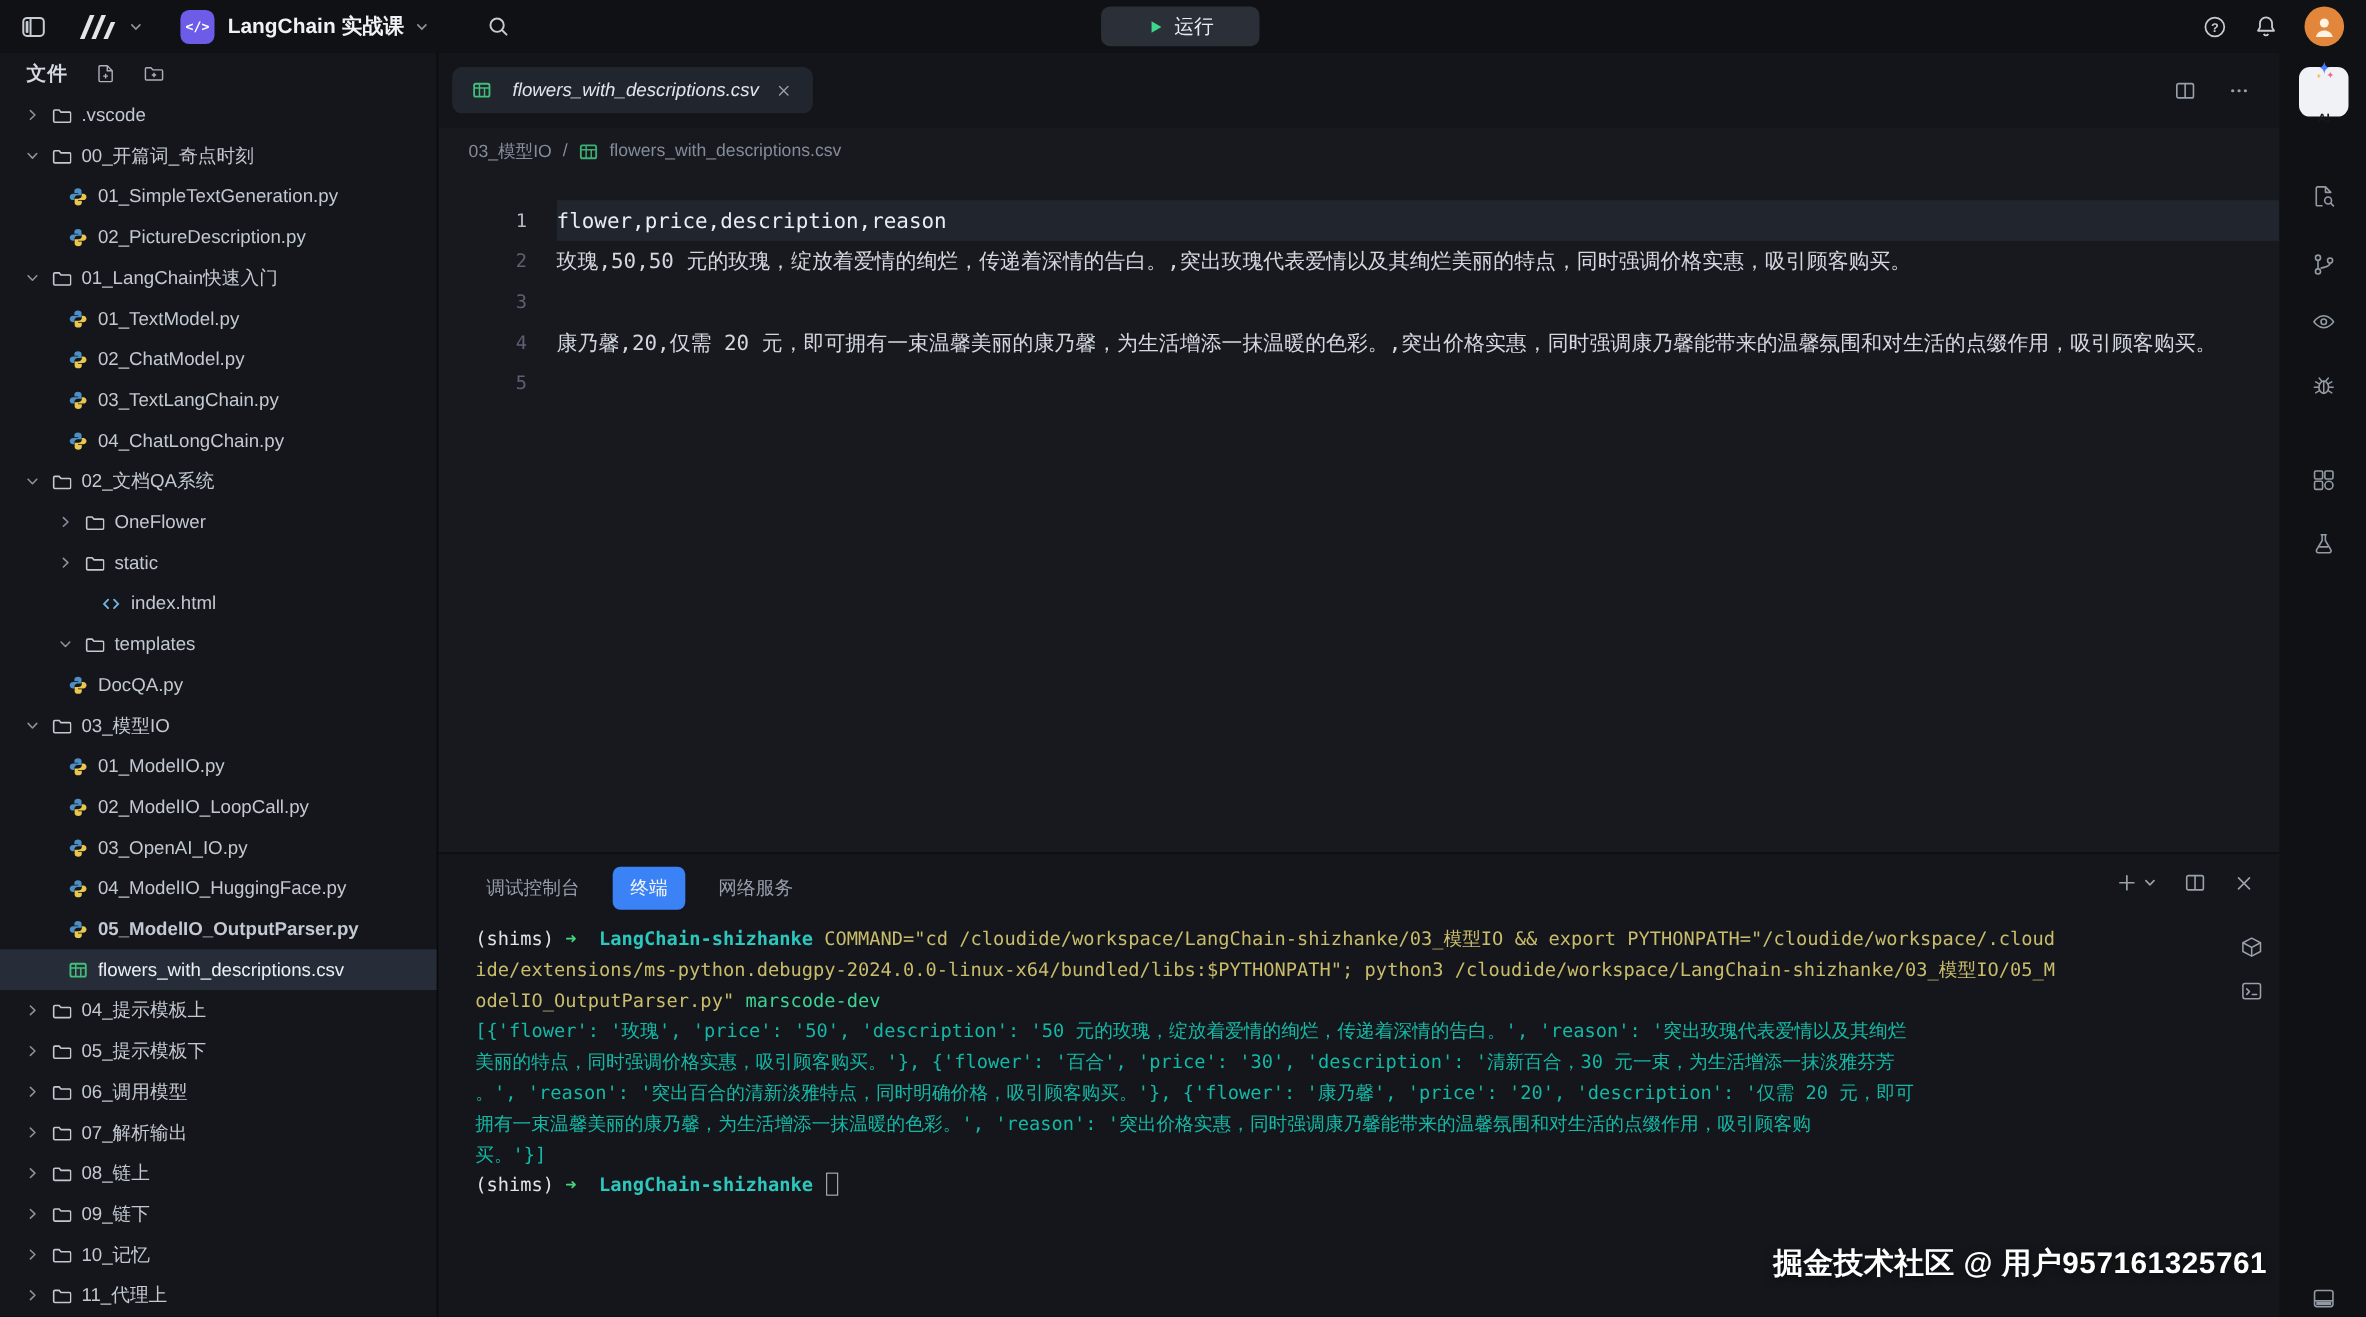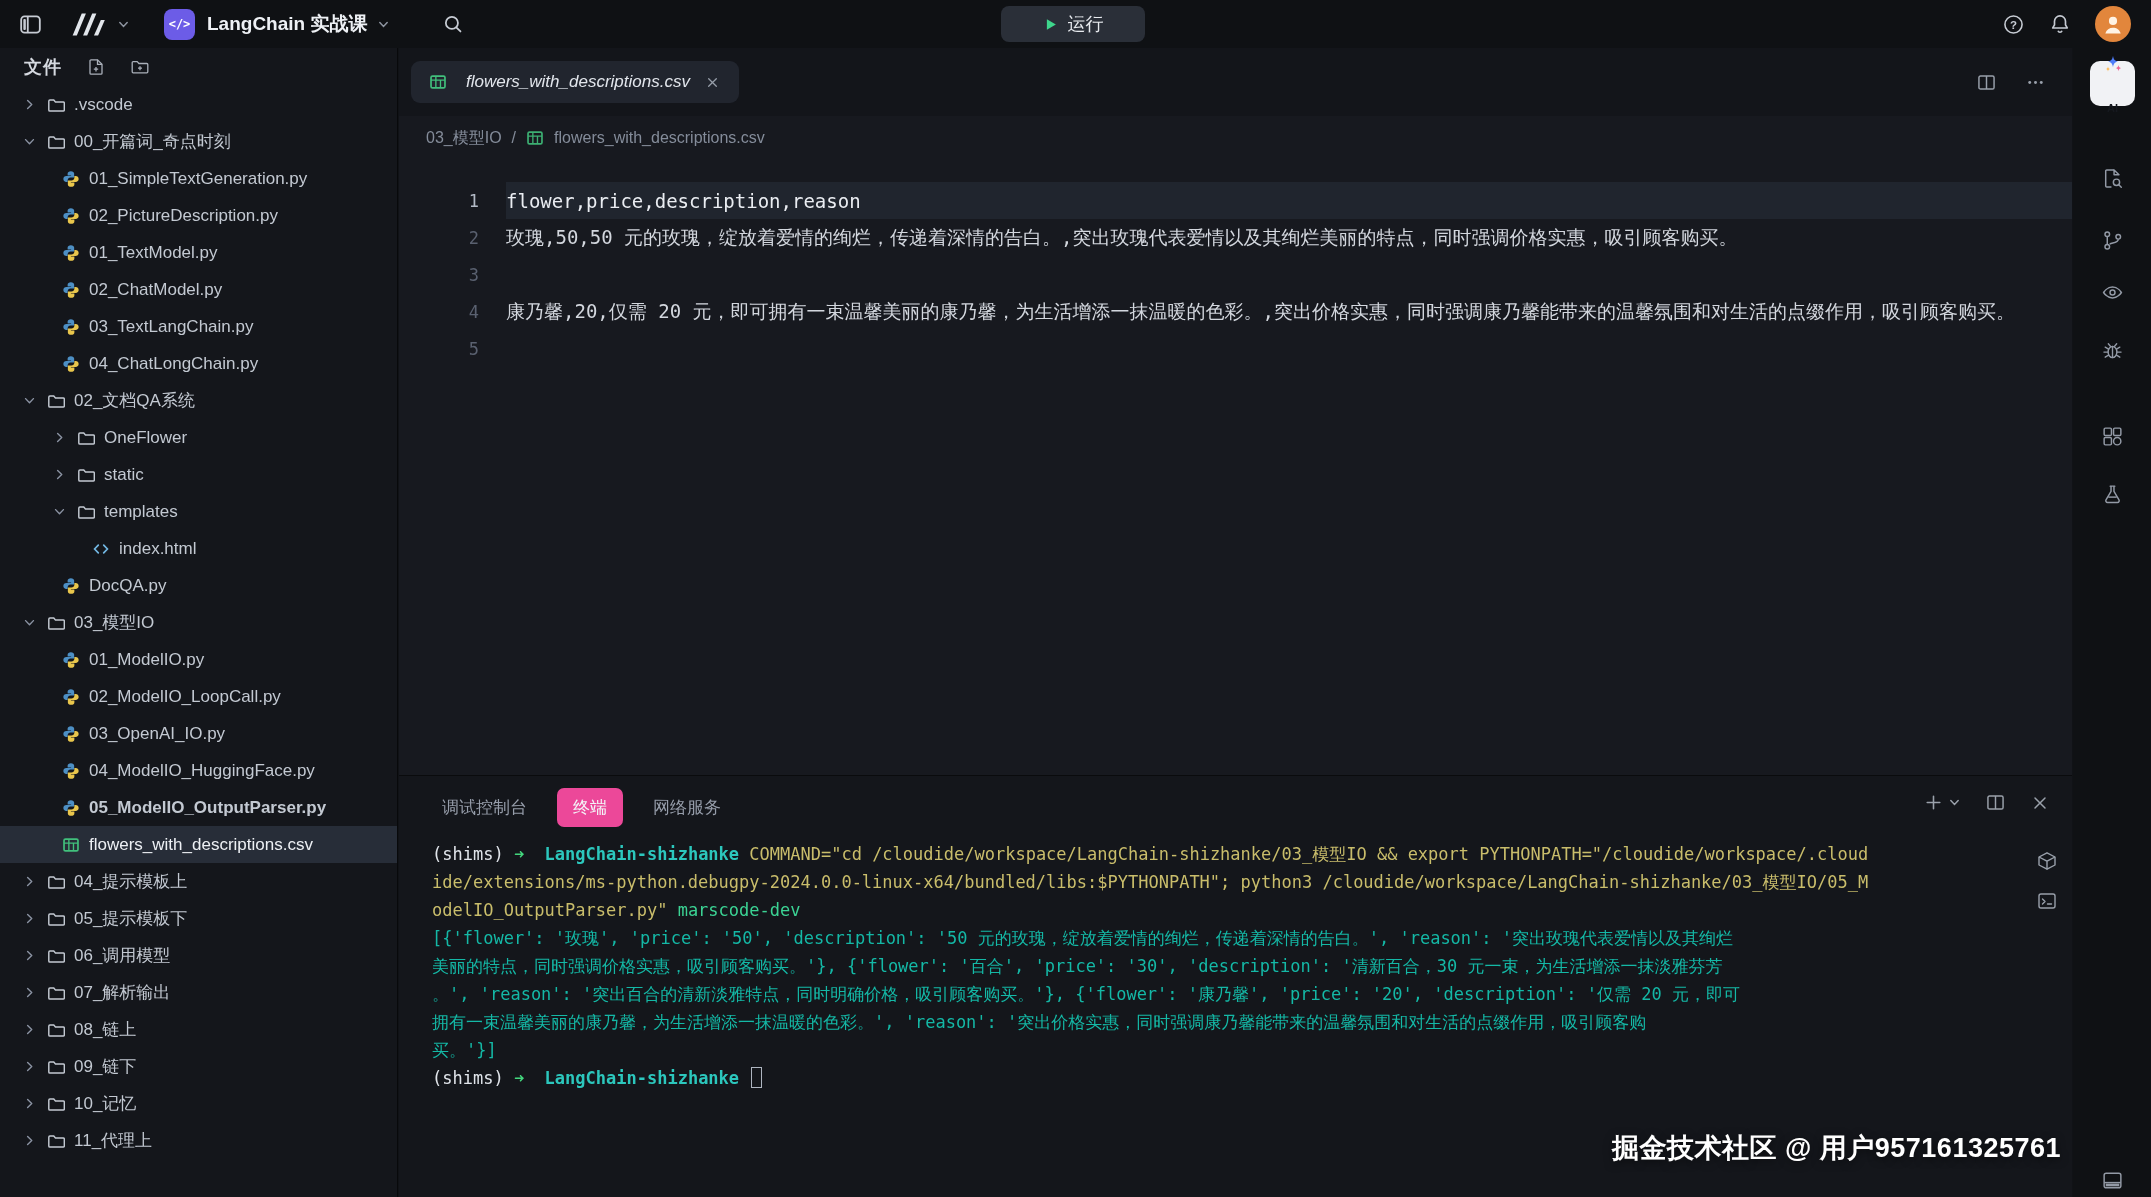--- a/index.html
+++ b/index.html
@@ -58,21 +58,21 @@
   .ln { width:80px; flex:0 0 80px; text-align:right; font-size:17px; color:#5a6170; }
   .ct { padding-left:27px; font-size:19px; color:#d3d7de; white-space:pre; }
   .code-row.current { background:linear-gradient(90deg, transparent 107px, #20252e 107px); }
   .code-row.current .ln { color:#b3bac6; }
   .code-row.current .ct { color:#eaedf2; }
 
   
   .panel { position:absolute; left:0; top:727px; right:0; bottom:0; background:#14161b; border-top:1px solid #0a0b0d; }
   .panel-tabs { position:absolute; top:12px; left:27px; display:flex; align-items:center; gap:14px; }
   .ptab { font-size:17px; color:#969daa; padding:8px 16px; border-radius:7px; cursor:pointer; }
-  .ptab.active { background:#ec4899; color:#f3f5f8;font-family:Liberation Serif, serif; }
+  .ptab.active { background:#3b82f6; color:#f3f5f8;font-family:Liberation Serif, serif; }
   .panel-actions { position:absolute; top:16px; right:22px; display:flex; align-items:center; gap:24px; color:#9aa1ab; }
   .panel-actions span { display:inline-flex; cursor:pointer; }
   .pa-group { display:inline-flex; align-items:center; gap:4px; }
   .term { position:absolute; top:64px; left:33px; right:60px; bottom:6px; font-family:"DejaVu Sans Mono",monospace;
           font-size:17px; line-height:28px; overflow:hidden; }
   .term-line { position:relative; height:28px; white-space:pre; }
   .t-plain { color:#e0e4ea; }
   .t-arrow { color:#43d67d; font-weight:700; }
   .t-dir { color:#2cc7bd; font-weight:700; }
   .t-cmd { color:#c9bd6b; }
@@ -222,20 +222,33 @@
         </div>
         <div class="tree-row" style="padding-left: 62px;">
           <span class="ticon">
             <svg viewBox="0 0 16 16" width="18" height="18">
               <path d="M7.9 1.1c-1.8 0-2.9.8-2.9 2.1v1.6h3.1v.6H3.9C2.3 5.4 1.2 6.5 1.2 8s1.1 2.6 2.7 2.6h1.1V9.1c0-1.4 1.2-2.5 2.6-2.5h3.2V3.2c0-1.3-1.2-2.1-2.9-2.1z" fill="#4d8fc4"></path>
               <path d="M8.1 14.9c1.8 0 2.9-.8 2.9-2.1v-1.6H7.9v-.6h4.2c1.6 0 2.7-1.1 2.7-2.6S13.7 5.4 12.1 5.4H11v1.5c0 1.4-1.2 2.5-2.6 2.5H5.2v3.4c0 1.3 1.2 2.1 2.9 2.1z" fill="#e9c64c"></path>
             </svg>
           </span>
           <span class="tlabel">02_PictureDescription.py</span>
         </div>
+        <div class="tree-row" style="padding-left: 22px;">
+          <span class="chev">
+            <svg viewBox="0 0 16 16" width="15" height="15">
+              <path d="M3.8 6 8 10.4 12.2 6" fill="none" stroke="currentColor" stroke-width="1.5" stroke-linecap="round" stroke-linejoin="round"></path>
+            </svg>
+          </span>
+          <span class="ticon">
+            <svg viewBox="0 0 16 16" width="18" height="18">
+              <path d="M1.6 4.6c0-.6.4-1 1-1h3.4l1.5 1.7h6.9c.6 0 1 .4 1 1v6.1c0 .6-.4 1-1 1H2.6c-.6 0-1-.4-1-1z" fill="none" stroke="currentColor" stroke-width="1.3"></path>
+            </svg>
+          </span>
+          <span class="tlabel">01_LangChain快速入门</span>
+        </div>
         <div class="tree-row" style="padding-left: 62px;">
           <span class="ticon">
             <svg viewBox="0 0 16 16" width="18" height="18">
               <path d="M7.9 1.1c-1.8 0-2.9.8-2.9 2.1v1.6h3.1v.6H3.9C2.3 5.4 1.2 6.5 1.2 8s1.1 2.6 2.7 2.6h1.1V9.1c0-1.4 1.2-2.5 2.6-2.5h3.2V3.2c0-1.3-1.2-2.1-2.9-2.1z" fill="#4d8fc4"></path>
               <path d="M8.1 14.9c1.8 0 2.9-.8 2.9-2.1v-1.6H7.9v-.6h4.2c1.6 0 2.7-1.1 2.7-2.6S13.7 5.4 12.1 5.4H11v1.5c0 1.4-1.2 2.5-2.6 2.5H5.2v3.4c0 1.3 1.2 2.1 2.9 2.1z" fill="#e9c64c"></path>
             </svg>
           </span>
           <span class="tlabel">01_TextModel.py</span>
         </div>
         <div class="tree-row" style="padding-left: 62px;">
@@ -297,40 +310,40 @@
               <path d="M6 3.8 10.4 8 6 12.2" fill="none" stroke="currentColor" stroke-width="1.5" stroke-linecap="round" stroke-linejoin="round"></path>
             </svg>
           </span>
           <span class="ticon">
             <svg viewBox="0 0 16 16" width="18" height="18">
               <path d="M1.6 4.6c0-.6.4-1 1-1h3.4l1.5 1.7h6.9c.6 0 1 .4 1 1v6.1c0 .6-.4 1-1 1H2.6c-.6 0-1-.4-1-1z" fill="none" stroke="currentColor" stroke-width="1.3"></path>
             </svg>
           </span>
           <span class="tlabel">static</span>
         </div>
+        <div class="tree-row" style="padding-left: 92px;">
+          <span class="ticon">
+            <svg viewBox="0 0 16 16" width="18" height="18">
+              <path d="M5.6 4.6 2.3 8l3.3 3.4M10.4 4.6 13.7 8l-3.3 3.4" fill="none" stroke="#72b7e3" stroke-width="1.5" stroke-linecap="round"></path>
+            </svg>
+          </span>
+          <span class="tlabel">index.html</span>
+        </div>
         <div class="tree-row" style="padding-left: 52px;">
           <span class="chev">
             <svg viewBox="0 0 16 16" width="15" height="15">
               <path d="M3.8 6 8 10.4 12.2 6" fill="none" stroke="currentColor" stroke-width="1.5" stroke-linecap="round" stroke-linejoin="round"></path>
             </svg>
           </span>
           <span class="ticon">
             <svg viewBox="0 0 16 16" width="18" height="18">
               <path d="M1.6 4.6c0-.6.4-1 1-1h3.4l1.5 1.7h6.9c.6 0 1 .4 1 1v6.1c0 .6-.4 1-1 1H2.6c-.6 0-1-.4-1-1z" fill="none" stroke="currentColor" stroke-width="1.3"></path>
             </svg>
           </span>
           <span class="tlabel">templates</span>
-        </div>
-        <div class="tree-row" style="padding-left: 92px;">
-          <span class="ticon">
-            <svg viewBox="0 0 16 16" width="18" height="18">
-              <path d="M5.6 4.6 2.3 8l3.3 3.4M10.4 4.6 13.7 8l-3.3 3.4" fill="none" stroke="#72b7e3" stroke-width="1.5" stroke-linecap="round"></path>
-            </svg>
-          </span>
-          <span class="tlabel">index.html</span>
         </div>
         <div class="tree-row" style="padding-left: 62px;">
           <span class="ticon">
             <svg viewBox="0 0 16 16" width="18" height="18">
               <path d="M7.9 1.1c-1.8 0-2.9.8-2.9 2.1v1.6h3.1v.6H3.9C2.3 5.4 1.2 6.5 1.2 8s1.1 2.6 2.7 2.6h1.1V9.1c0-1.4 1.2-2.5 2.6-2.5h3.2V3.2c0-1.3-1.2-2.1-2.9-2.1z" fill="#4d8fc4"></path>
               <path d="M8.1 14.9c1.8 0 2.9-.8 2.9-2.1v-1.6H7.9v-.6h4.2c1.6 0 2.7-1.1 2.7-2.6S13.7 5.4 12.1 5.4H11v1.5c0 1.4-1.2 2.5-2.6 2.5H5.2v3.4c0 1.3 1.2 2.1 2.9 2.1z" fill="#e9c64c"></path>
             </svg>
           </span>
           <span class="tlabel">DocQA.py</span>
         </div>

